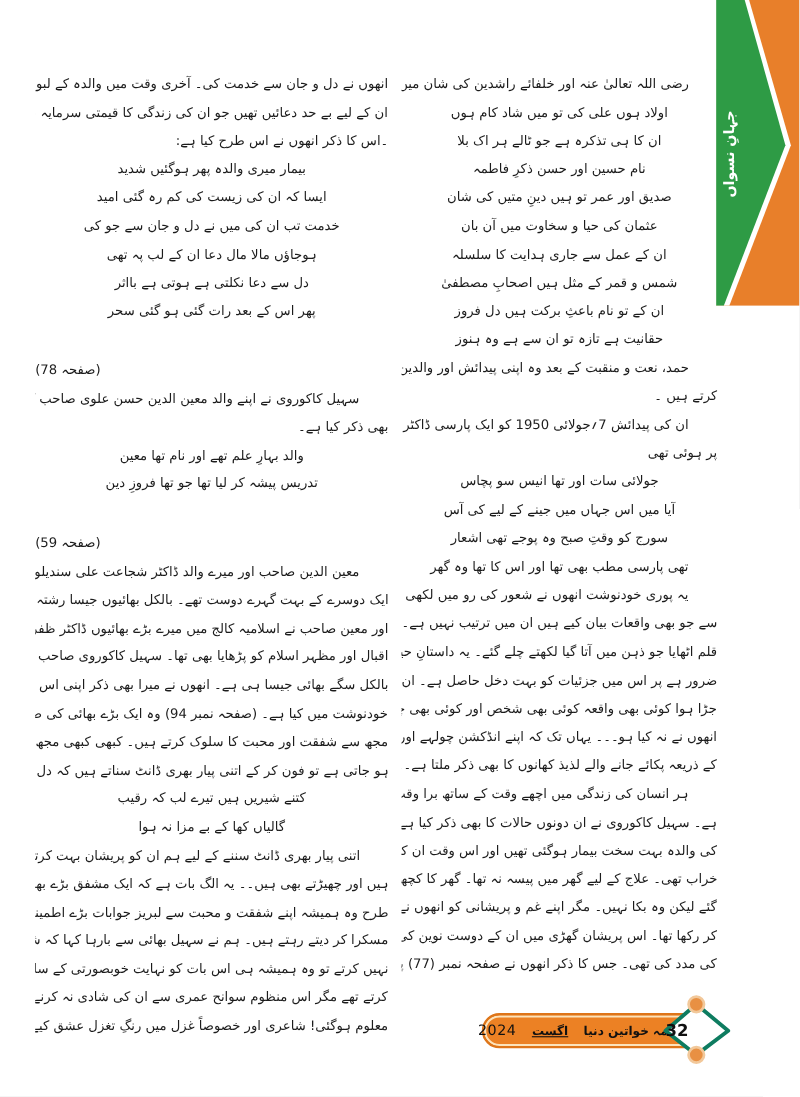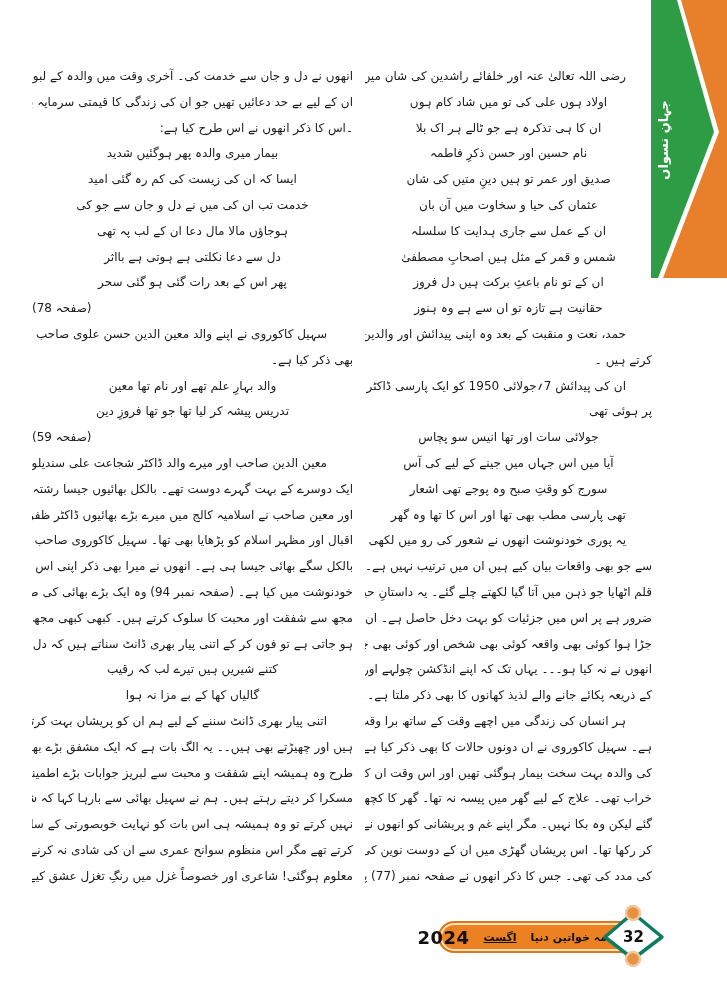--- a/index.html
+++ b/index.html
@@ -19,21 +19,21 @@
   .line{
     height:25.8px;line-height:25.8px;font-size:12px;
     white-space:nowrap;overflow:hidden;
     text-align:justify;text-align-last:justify;
   }
   .para .line:last-child{text-align-last:right;}
   .para.indent .line:first-of-type{text-indent:26px;}
   .poem .line{text-align:center;text-align-last:center;}
   .page-ref{
     height:25.8px;line-height:25.8px;font-size:12px;
-    text-align:left;direction:rtl;white-space:nowrap;
+    text-align:left;direction:rtl;white-space:nowrap;margin-top:28px;
   }
   
   .banner{position:absolute;right:0;top:0;width:76px;height:278px;}
   .banner svg{display:block;}
   .banner-label{
     position:absolute;left:12px;top:140px;
     transform:translate(-50%,-50%) rotate(-90deg);
     color:#ffffff;font-size:13px;font-weight:bold;white-space:nowrap;
     direction:rtl;letter-spacing:.5px;
   }
@@ -42,25 +42,25 @@
     position:absolute;left:438px;top:921px;width:209px;height:32px;
     background:#ec8124;border:2px solid #de7519;border-radius:17px;
     box-shadow:inset 0 0 0 2px rgba(255,245,214,.85);
     box-sizing:border-box;
     display:flex;flex-direction:row;direction:rtl;align-items:center;
     justify-content:flex-start;gap:14px;
     padding:0 12px 0 18px;
   }
   .footer-mag{font-size:11px;font-weight:bold;color:#111;white-space:nowrap;}
   .footer-month{font-size:11px;font-weight:bold;color:#111;white-space:nowrap;text-decoration:underline;}
-  .footer-year{font-size:18px;font-weight:bold;color:#111;letter-spacing:.5px;}
+  .footer-year{font-size:13px;font-weight:normal;color:#111;letter-spacing:.5px;}
   .diamond-wrap{position:absolute;left:598px;top:903px;width:72px;height:66px;}
   .diamond-num{
     position:absolute;left:605px;top:928px;width:57px;height:18px;
-    text-align:center;font-size:15px;font-weight:bold;color:#111;line-height:18px;
+    text-align:left;font-size:15px;font-weight:bold;color:#111;line-height:18px;
   }
 </style>
 </head>
 <body>
 
 <div class="page">
 
   <div class="banner">
     <svg width="76" height="278" viewBox="0 0 76 278">
       <rect x="0" y="0" width="76" height="278" fill="#e87f2a"></rect>

